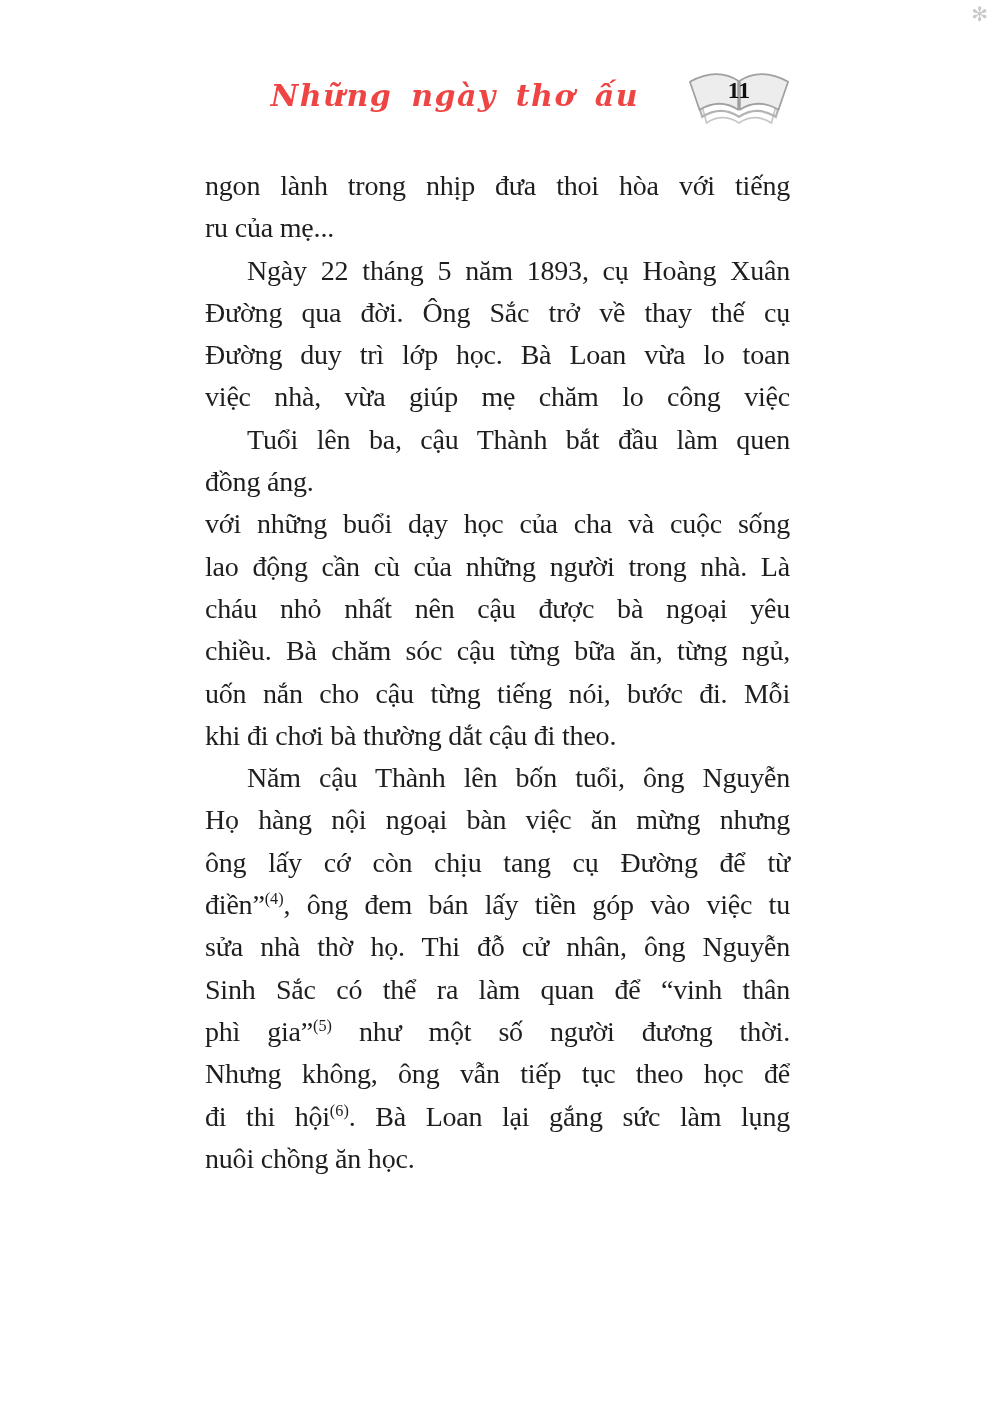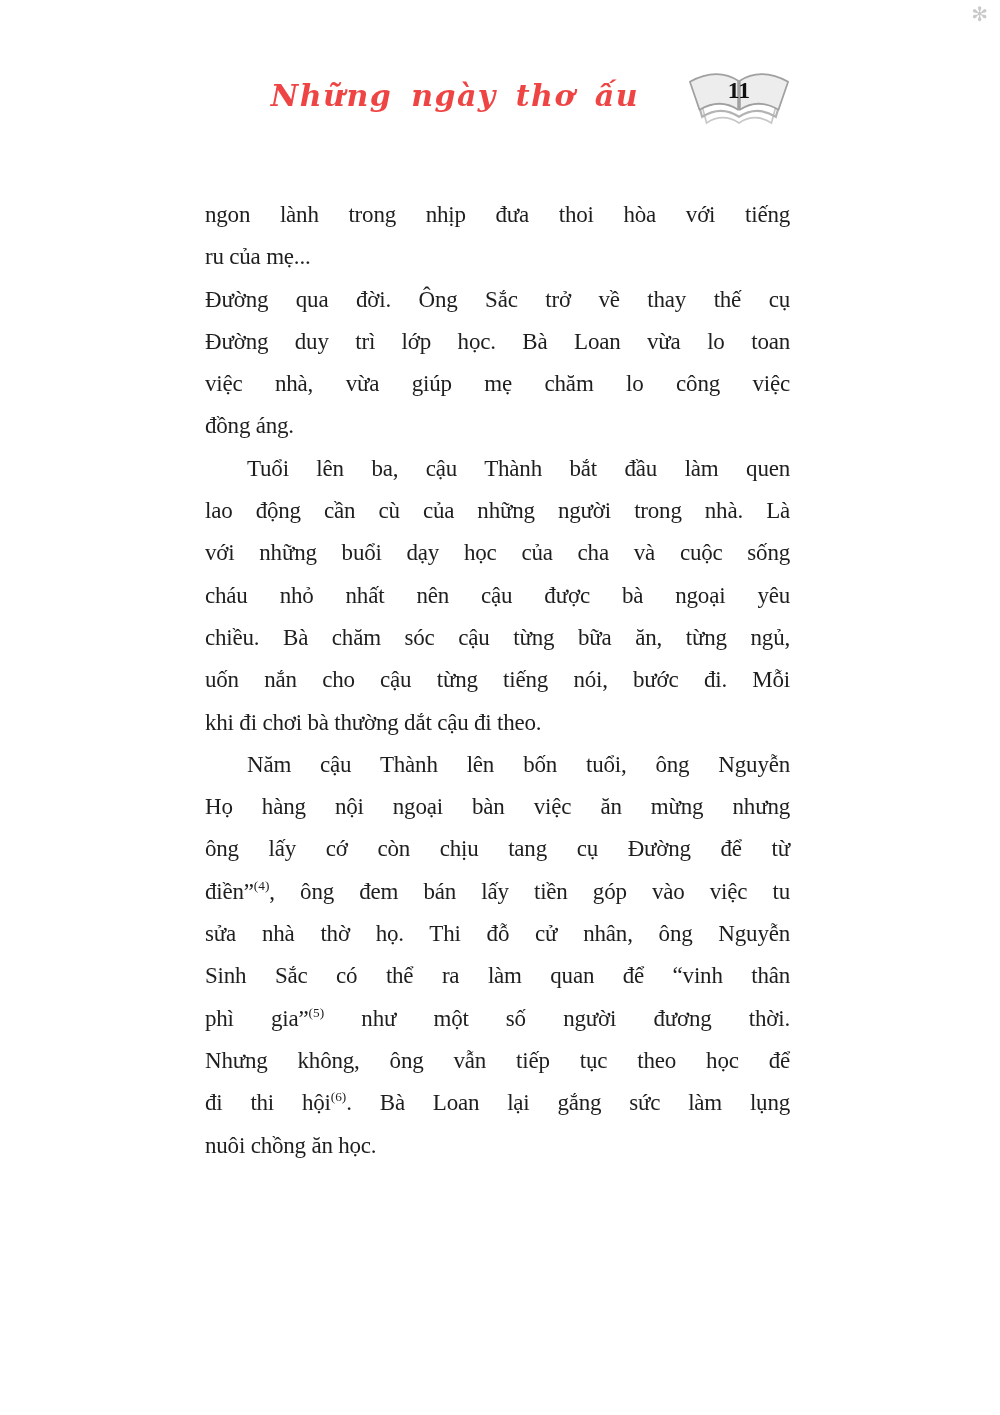--- a/index.html
+++ b/index.html
@@ -60,24 +60,23 @@
     font-family: "Liberation Serif", "DejaVu Serif", serif;
     font-weight: bold;
     font-size: 27px;
     fill: #101010;
   }
   .body-text {
     position: absolute;
     top: 165px;
     left: 205px;
     width: 585px;
-    font-size: 23px;
+    font-size: 28px;
     line-height: 42.3px;
     letter-spacing: -0.2px;
-    margin-top: 29px;
   }
   .line {
     text-align: justify;
     text-align-last: justify;
     white-space: normal;
   }
   .line.last   { text-align-last: left; }
   .line.indent { text-indent: 42px; }
   .line sup {
     font-size: 0.58em;
@@ -101,27 +100,28 @@
       <path class="book-echo" d="M13 22 L23 55 C39 45 53 47 65 55 C77 47 91 45 107 55 L117 22"></path>
       <path class="book-page-shape" d="M64 14 C50 4 30 3 9 15 L20 47 C37 37 52 39 64 47 Z"></path>
       <path class="book-page-shape" d="M66 14 C80 4 100 3 121 15 L110 47 C93 37 78 39 66 47 Z"></path>
       <text class="book-num" x="65" y="34" text-anchor="middle">11</text>
     </svg>
   </div>
 
   <div class="body-text">
       <div class="line">ngon lành trong nhịp đưa thoi hòa với tiếng</div>
       <div class="line last">ru của mẹ...</div>
+      <div class="line indent">Ngày 22 tháng 5 năm 1893, cụ Hoàng Xuân</div>
       <div class="line">Đường qua đời. Ông Sắc trở về thay thế cụ</div>
       <div class="line">Đường duy trì lớp học. Bà Loan vừa lo toan</div>
       <div class="line">việc nhà, vừa giúp mẹ chăm lo công việc</div>
+      <div class="line indent">Tuổi lên ba, cậu Thành bắt đầu làm quen</div>
       <div class="line last">đồng áng.</div>
-      <div class="line indent">Tuổi lên ba, cậu Thành bắt đầu làm quen</div>
+      <div class="line">với những buổi dạy học của cha và cuộc sống</div>
       <div class="line">lao động cần cù của những người trong nhà. Là</div>
-      <div class="line">với những buổi dạy học của cha và cuộc sống</div>
       <div class="line">cháu nhỏ nhất nên cậu được bà ngoại yêu</div>
       <div class="line">chiều. Bà chăm sóc cậu từng bữa ăn, từng ngủ,</div>
       <div class="line">uốn nắn cho cậu từng tiếng nói, bước đi. Mỗi</div>
       <div class="line last">khi đi chơi bà thường dắt cậu đi theo.</div>
       <div class="line indent">Năm cậu Thành lên bốn tuổi, ông Nguyễn</div>
       <div class="line">Họ hàng nội ngoại bàn việc ăn mừng nhưng</div>
       <div class="line">ông lấy cớ còn chịu tang cụ Đường để từ</div>
       <div class="line">điền”<sup>(4)</sup>, ông đem bán lấy tiền góp vào việc tu</div>
       <div class="line">sửa nhà thờ họ. Thi đỗ cử nhân, ông Nguyễn</div>
       <div class="line">Sinh Sắc có thể ra làm quan để “vinh thân</div>

